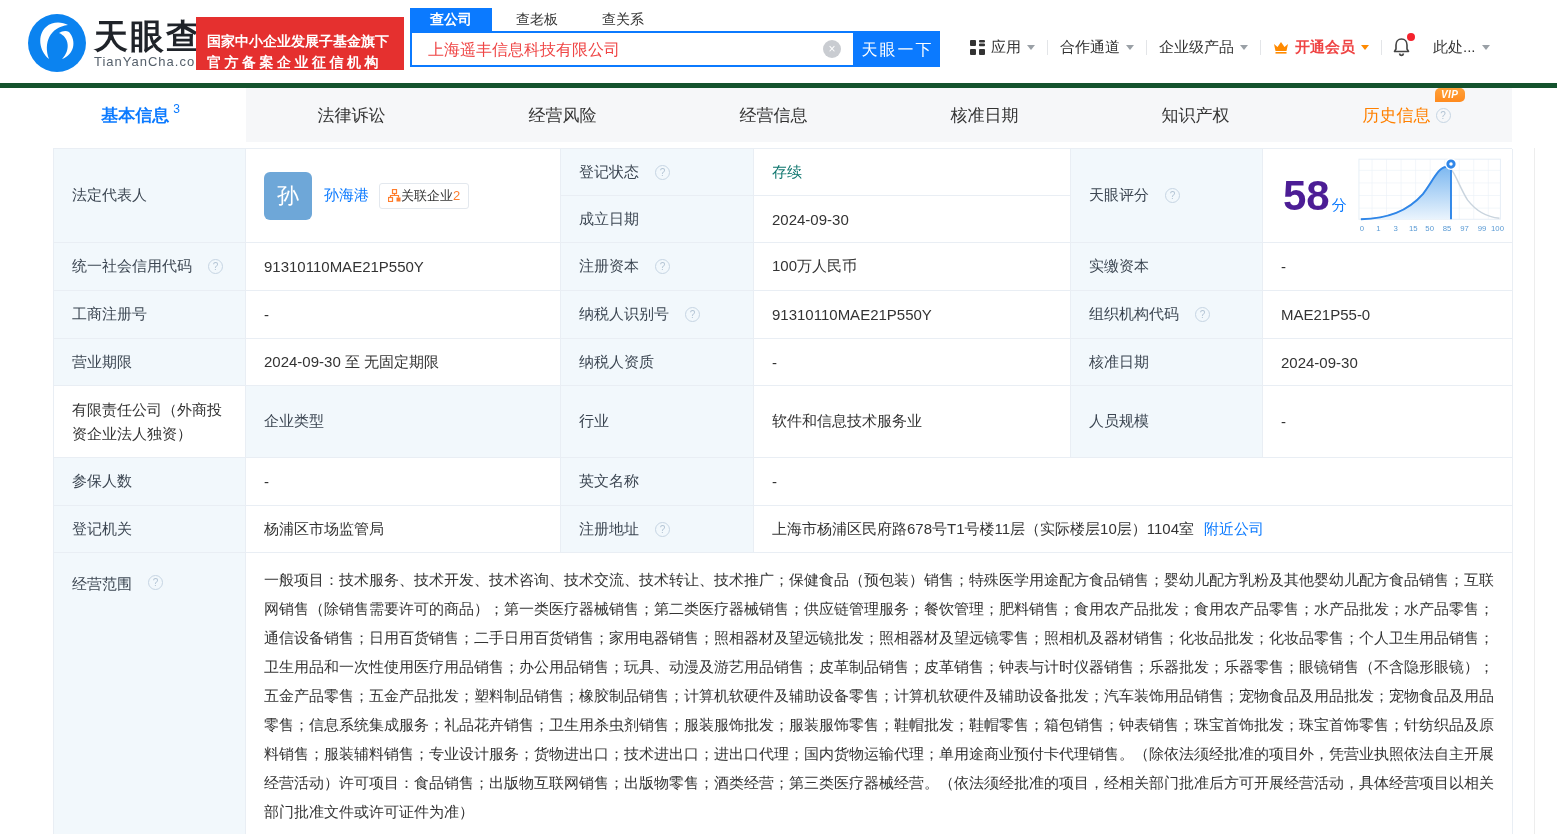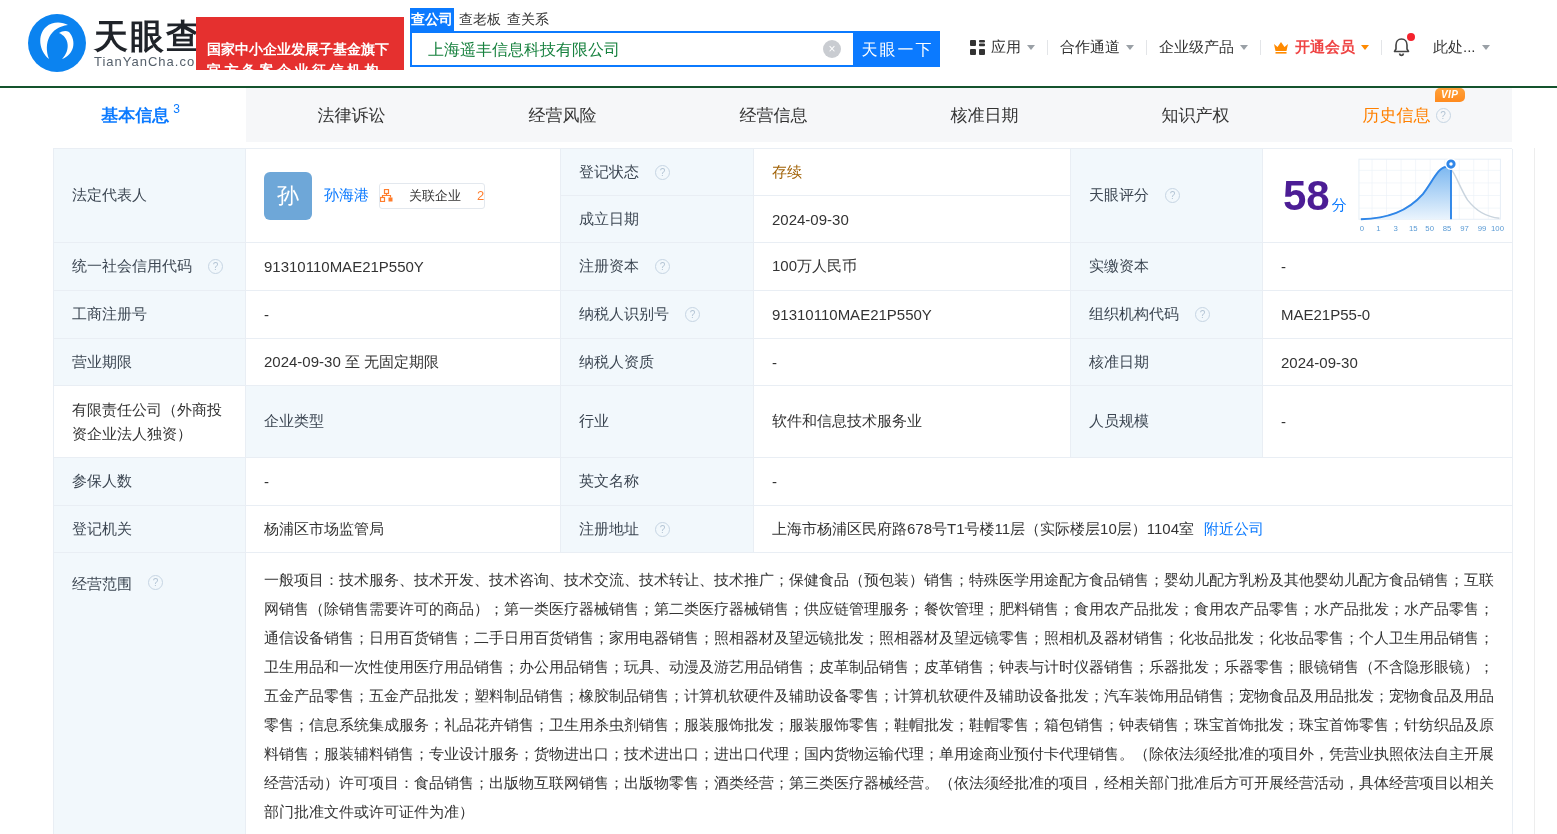--- a/index.html
+++ b/index.html
@@ -1,39 +1,39 @@
 <!DOCTYPE html>
 <html><head>
 <meta charset="utf-8">
 <style>
   * { margin:0; padding:0; box-sizing:border-box; }
   html,body { width:1557px; height:834px; overflow:hidden; background:#fff;
     font-family:"Liberation Sans","DejaVu Sans",sans-serif; color:#333; }
 
   
   .header { position:absolute; left:0; top:0; width:1557px; height:88px; background:#fff;
-    border-bottom:2px solid #14532d; }
+    border-bottom:5px solid #14532d; }
   .logo-wrap { position:absolute; left:28px; top:14px; display:flex; align-items:center; }
   .logo-circle { width:58px; height:58px; flex:none; }
   .logo-text { margin-left:8px; }
   .logo-name { font-size:34px; font-weight:bold; color:#1f2329; letter-spacing:2px; line-height:36px; }
   .logo-domain { font-size:13px; color:#55606b; letter-spacing:1px; }
   .gov-badge { position:absolute; left:196px; top:17px; width:208px; height:53px; background:#e5302f;
-    color:#fff; font-size:14px; font-weight:600; padding:22px 11px; line-height:21px; }
+    color:#fff; font-size:14px; font-weight:600; padding:14px 11px; line-height:21px; }
   .gov-badge .l2 { letter-spacing:3.5px; }
 
   
   .search-tabs { position:absolute; left:410px; top:8px; width:530px; height:25px;
     display:flex; align-items:flex-end; border-bottom:2px solid #0b7aff; }
-  .search-tab { padding:3px 1px 2px; font-size:14px; color:#333; cursor:pointer; margin-right:4px; }
+  .search-tab { padding:3px 20px 2px; font-size:14px; color:#333; cursor:pointer; margin-right:4px; }
   .search-tab.active { background:#0b7aff; color:#fff; font-weight:600; }
   .search-bar { position:absolute; left:410px; top:33px; width:530px; height:34px; display:flex; }
   .search-input-wrap { flex:1; border:2px solid #0b7aff; border-top:none; background:#fff;
     display:flex; align-items:center; position:relative; }
-  .search-input { border:none; outline:none; width:100%; height:100%; font-size:16px; color:#15803d;
+  .search-input { border:none; outline:none; width:100%; height:100%; font-size:16px; color:#ef4444;
     padding:2px 40px 0 16px; font-family:inherit; }
   .clear-icon { position:absolute; right:12px; width:18px; height:18px; border-radius:50%;
     background:#c9ccd1; color:#fff; font-size:12px; line-height:18px; text-align:center; cursor:pointer; }
   .search-btn { width:85px; background:#0b7aff; color:#fff; border:none; font-size:16px;
     letter-spacing:2px; cursor:pointer; font-family:inherit; }
 
   
   .topnav { position:absolute; left:958px; top:28px; height:38px; display:flex; align-items:center; }
   .nav-item { display:flex; align-items:center; font-size:15px; color:#333; cursor:pointer; padding:0 12px; }
   .nav-div { width:1px; height:15px; background:#e3e5e8; }
@@ -69,26 +69,26 @@
   .th { background:#f2f8fc; color:#3c4652; gap:16px; }
   .r1 { grid-template-rows:47px 47px; }
   .r2,.r3,.r6 { grid-template-rows:48px; }
   .r4,.r7 { grid-template-rows:47px;text-align:right; }
   .r5 { grid-template-rows:72px; }
   .r8 { grid-template-rows:282px; }
   .rs2 { grid-row:1 / 3; }
   .span46 { grid-column:4 / 7; }
   .span26 { grid-column:2 / 7; }
   .link { color:#0b7aff; cursor:pointer; text-decoration:none; }
-  .green { color:#a16207;text-align:center; }
+  .green { color:#0f766e;text-align:center; }
   .avatar { width:48px; height:48px; border-radius:6px; background:#6ea7d8; color:#fff; font-size:22px;
     display:flex; align-items:center; justify-content:center; flex:none; }
   .legal-name { margin-left:12px; font-size:15px; }
-  .rel-badge { margin-left:10px; border:1px solid #e3e8ee; border-radius:3px; padding:3px 0;
-    display:inline-flex; align-items:center; gap:16px; font-size:13px; cursor:pointer; background:#fff; }
+  .rel-badge { margin-left:10px; border:1px solid #e3e8ee; border-radius:3px; padding:3px 8px;
+    display:inline-flex; align-items:center; gap:0; font-size:13px; cursor:pointer; background:#fff; }
   .rel-count { color:#ff7d2c; }
   .wrapcell { line-height:24px; display:flex; flex-wrap:wrap; align-content:center; }
   .scope { display:block; padding:12px 18px; line-height:29px; align-items:flex-start; }
   .score-cell { gap:10px; padding:0 8px 0 20px; }
   .score-val { color:#4c1d95; font-size:42px; font-weight:bold; line-height:1; }
   .score-unit { color:#0b7aff; font-size:15px; margin-left:2px; }
   .addr-link { margin-left:10px; white-space:nowrap; }
 
   .scrollbar-line { position:absolute; left:1534px; top:148px; width:1px; height:686px; background:#ededed; }
 </style>

